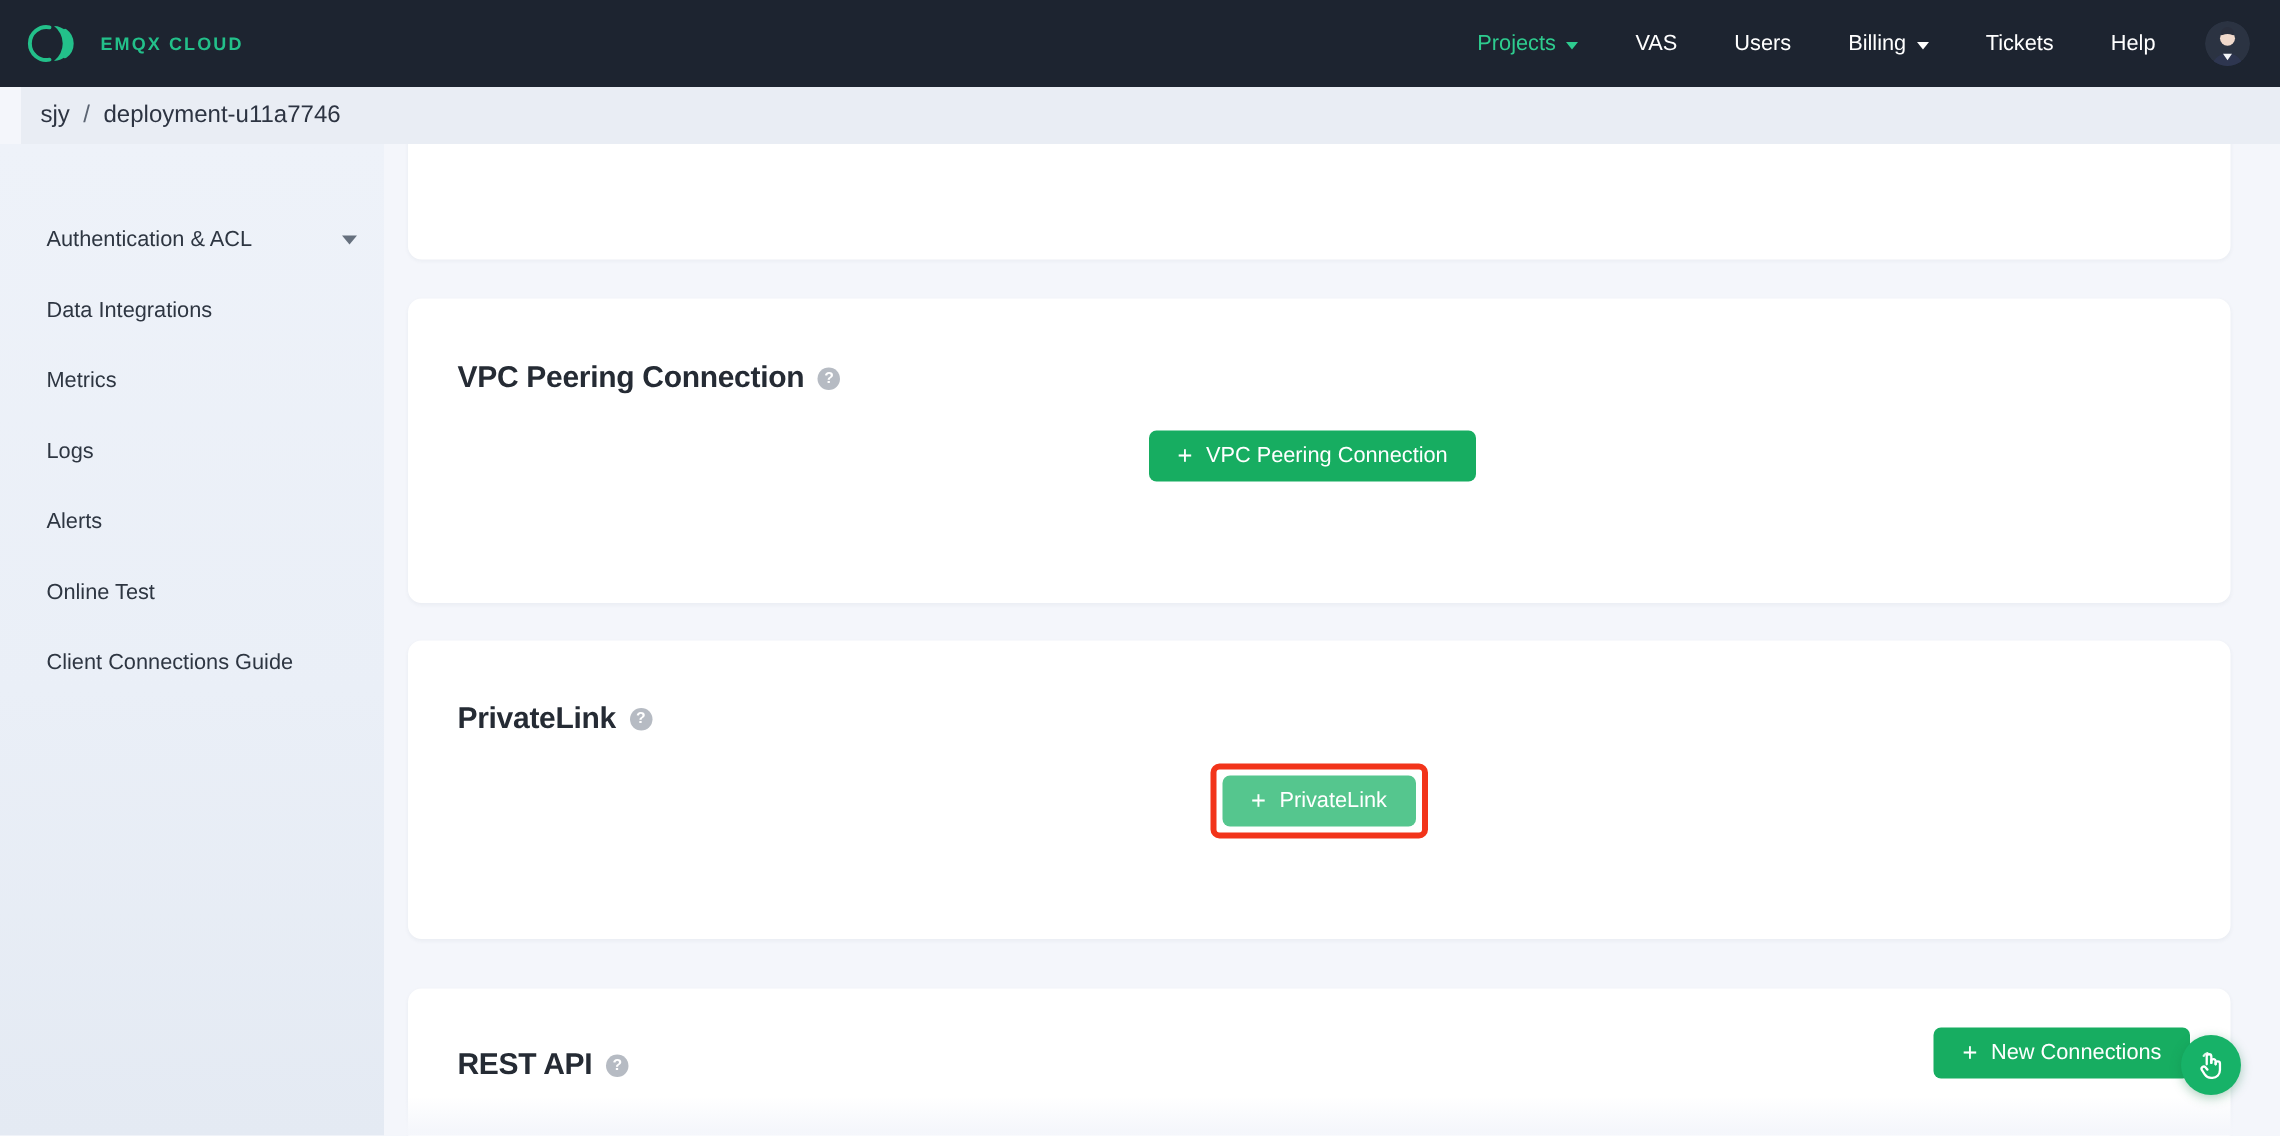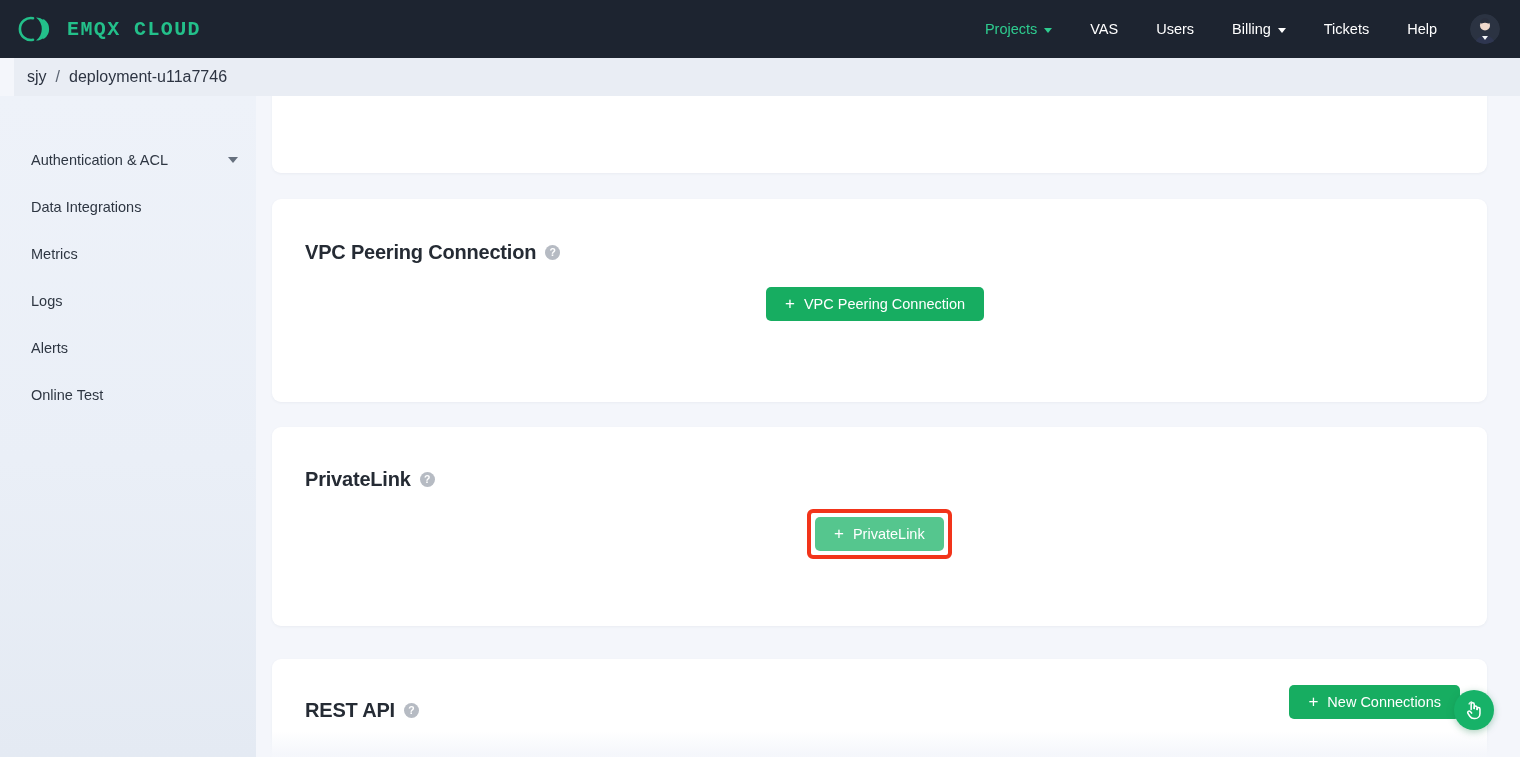--- a/index.html
+++ b/index.html
@@ -35,25 +35,24 @@
   .brand {
     display: flex;
     align-items: center;
     gap: 11px;
     margin-left: 16px;
     cursor: pointer;
   }
   .brand-mark { width: 40px; height: 30px; display: block; }
   .brand-text {
     color: #23c08a;
-    font-size: 20px;
+    font-size: 12px;
     font-weight: 700;
     letter-spacing: 1.4px;
     white-space: nowrap;
-    font-family: Liberation Mono, monospace;
   }
 
   .nav-links {
     margin-left: auto;
     display: flex;
     align-items: center;
     gap: 0px;
     padding-right: 14px;
   }
   .nav-item {
@@ -348,20 +347,23 @@
     </div>
 
     <div class="side-item">
       <span>Alerts</span>
     </div>
 
     <div class="side-item">
       <span>Online Test</span>
     </div>
 
+    <div class="side-item">
+      <span>Client Connections Guide</span>
+    </div>
   </div>
 
   <div class="content">
 
     <div class="card card-partial-top">
       
     </div>
 
     <div class="card card-vpc">
       <div class="card-title" style="top:42px;">

